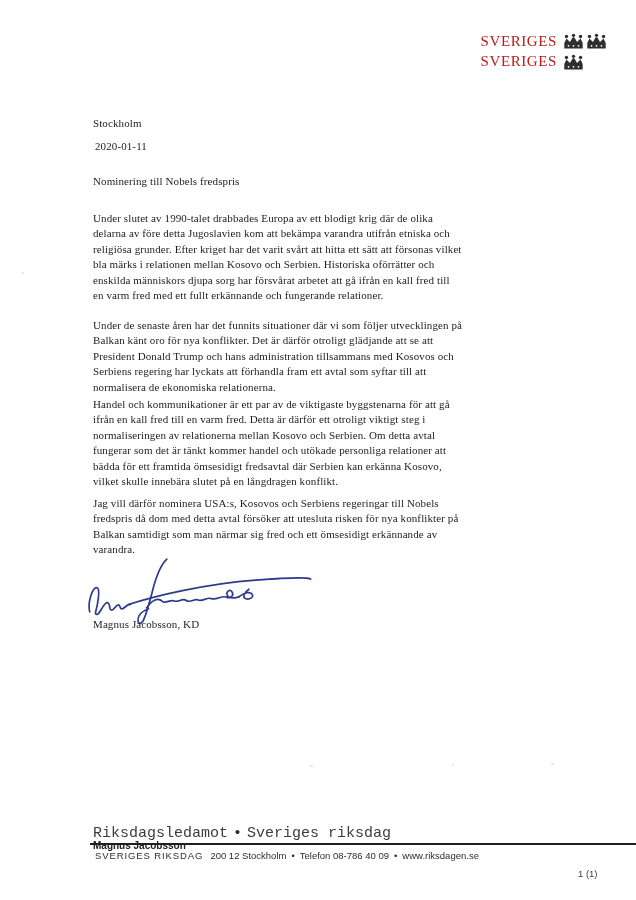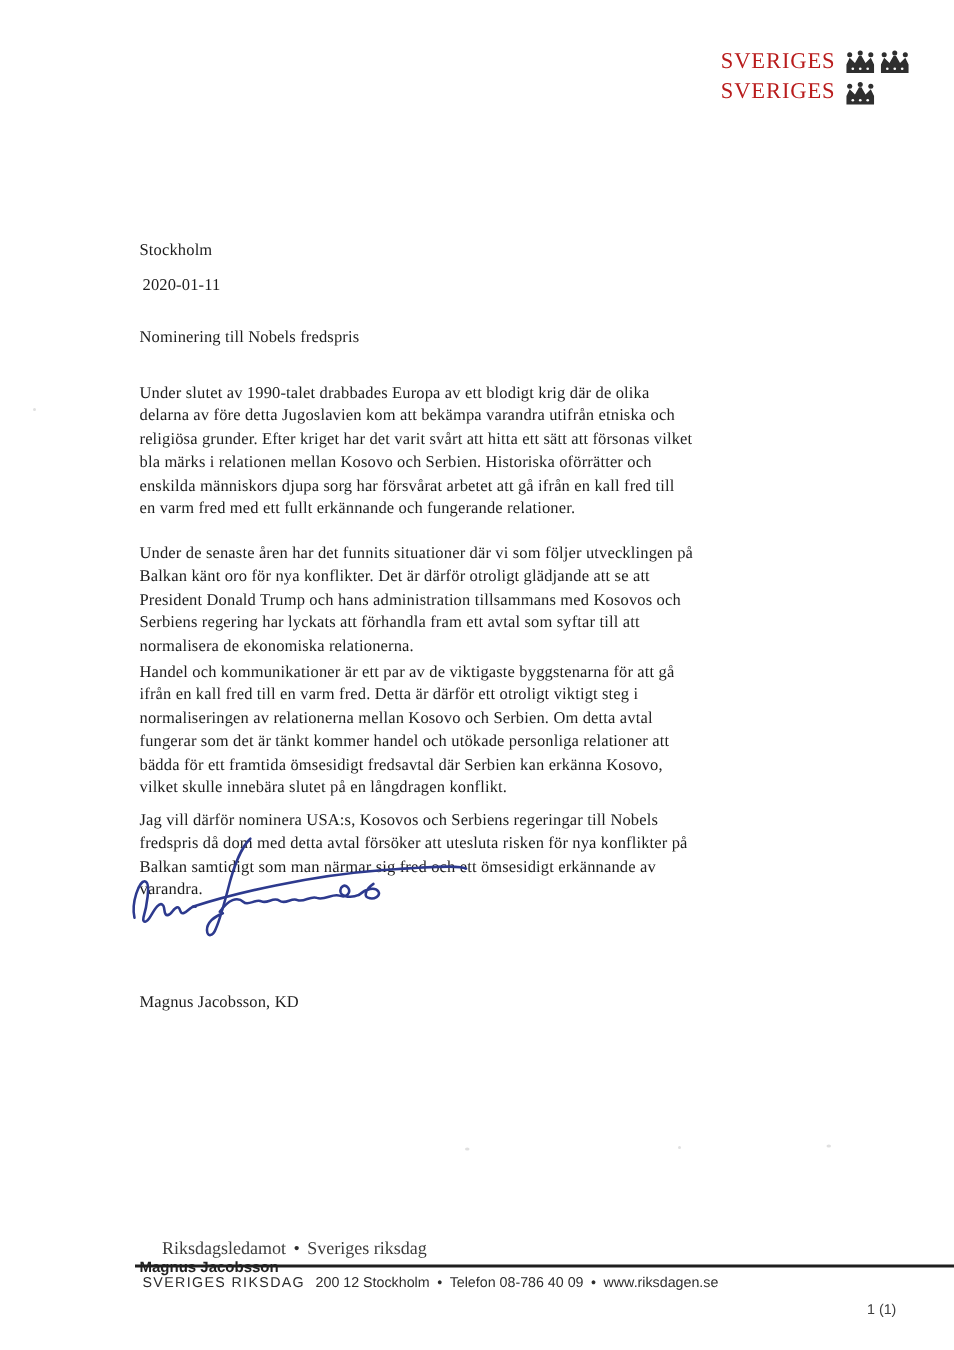--- a/index.html
+++ b/index.html
@@ -34,21 +34,20 @@
     margin-top:2px;
   }
   .crown-svg { width:21px; height:16px; display:block; }
 
   
   .body-line, .para {
     position:absolute; left:93px;
     font-size:11px; line-height:15.4px;
     letter-spacing:0.1px;
     color:#1d1d1d;
-    margin-top:44px;
   }
   .para { white-space:pre-line; width:480px; }
   .city    { top:116px; }
   .date    { top:139px; left:95px; }
   .subject { top:174px; }
   .p1 { top:211px; }
   .p2 { top:318px; }
   .p3 { top:397px; }
   .p4 { top:496px; }
 
@@ -60,23 +59,23 @@
   .signature svg { width:100%; height:100%; }
   .typed-name { top:617px; }
 
   
   .footer-name {
     position:absolute; left:93px; top:840px;
     font-family:"Liberation Sans", sans-serif;
     font-size:10px; font-weight:bold; color:#232323;
   }
   .footer-role {
-    position:absolute; left:108px; top:825px;
-    font-family:Liberation Serif, serif;
-    font-size:12px; color:#3d3d3d;
+    position:absolute; left:93px; top:825px;
+    font-family:Liberation Mono, monospace;
+    font-size:15px; color:#3d3d3d;
   }
   .footer-rule {
     position:absolute; left:90px; top:843px;
     width:546px; height:1.5px; background:#1f1f1f;
   }
   .footer-contact {
     position:absolute; left:95px; top:850px;
     font-family:"Liberation Sans", sans-serif;
     font-size:9.5px; color:#2d2d2d;
     white-space:nowrap;

